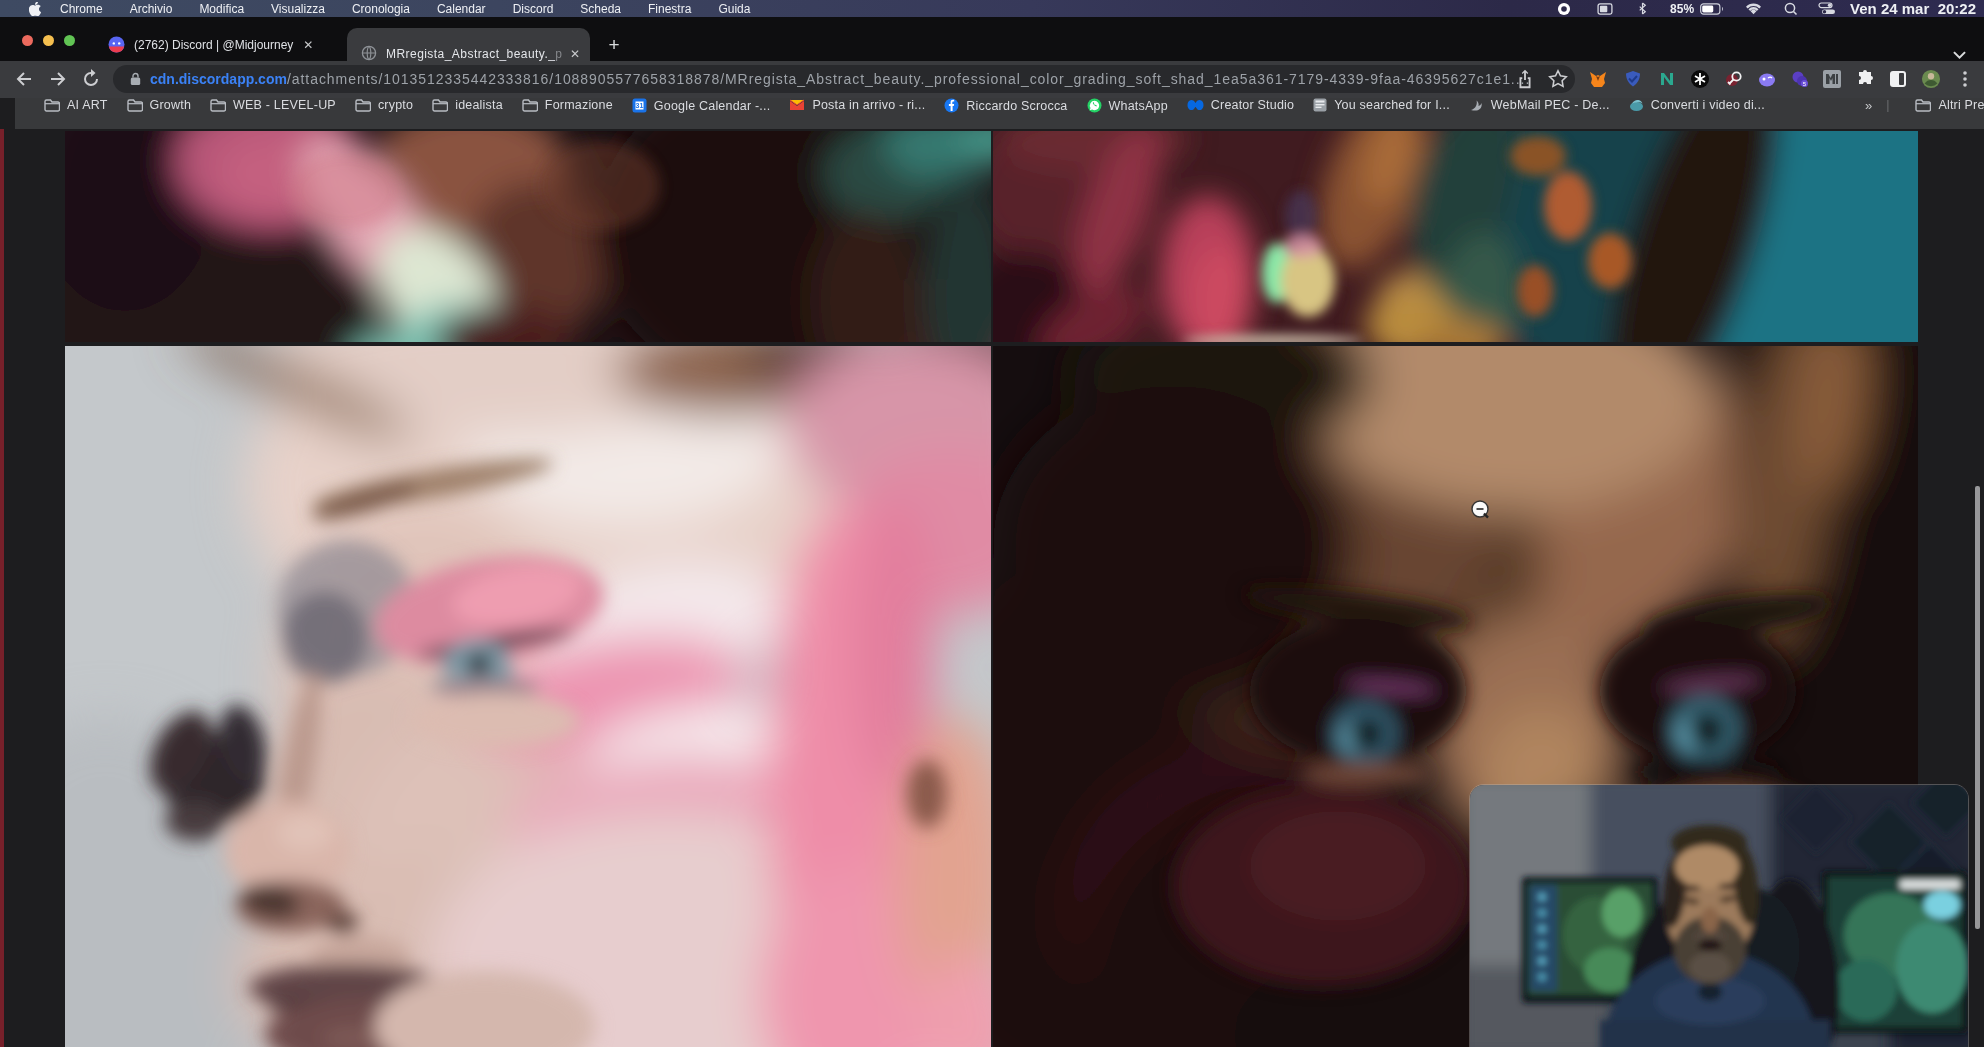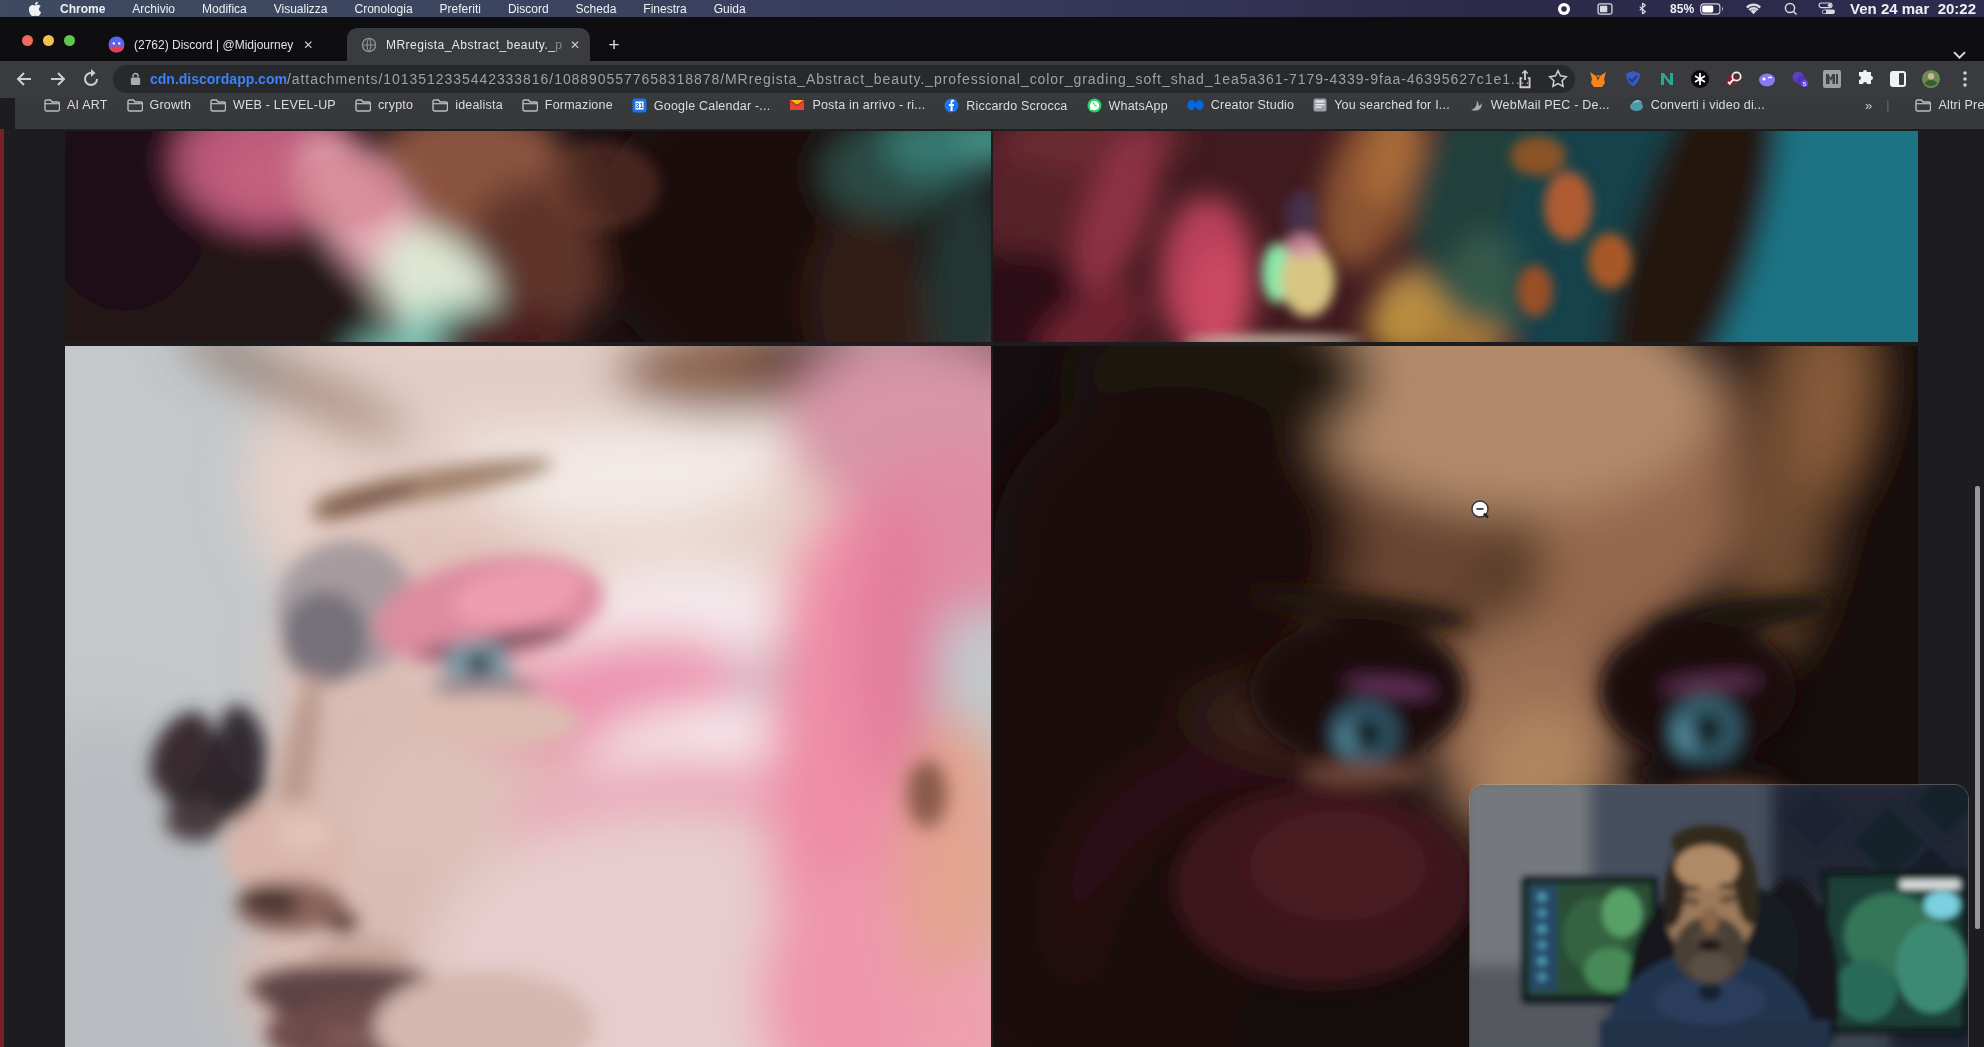--- a/index.html
+++ b/index.html
@@ -5,29 +5,29 @@
   * { margin:0; padding:0; box-sizing:border-box; }
   html,body { width:1984px; height:1047px; overflow:hidden; background:#1d1d1f;
     font-family:"Liberation Sans", sans-serif; }
   #page { position:relative; width:1984px; height:1047px; }
 
   
   #menubar { position:absolute; left:0; top:0; width:1984px; height:17px;
     background:linear-gradient(90deg,#3e4a62 0%,#3c455f 25%,#37395a 52%,#2c2948 76%,#2e2b50 100%);
     color:#eef0f4; font-size:12px; display:flex; align-items:center; }
   #menubar .mitem { margin-right:27px; white-space:nowrap; }
-  #menubar .bold { font-weight:700; }
+  #menubar .bold { font-weight:400; }
   #mb-right { position:absolute; right:8px; top:0; height:17px; display:flex; align-items:center; color:#eef0f4; }
 
   
   #tabbar { position:absolute; left:0; top:17px; width:1984px; height:47px; background:#0e0e10; }
   .tl { position:absolute; top:18px; width:11px; height:11px; border-radius:50%; }
   #tab1 { position:absolute; left:108px; top:11px; width:240px; height:33px; display:flex; align-items:center; color:#dfe1e5; font-size:12px; }
   #tab2 { position:absolute; left:347px; top:11px; width:243px; height:33px; background:#3a3b3e;
-    border-radius:10px 10px 0 0; display:flex; align-items:center; color:#e4e6ea; font-size:12px; }
+    border-radius:10px 10px 0 0; display:flex; align-items:flex-end; color:#e4e6ea; font-size:12px; }
   .tabx { color:#c8cacc; font-size:12px; margin-left:6px; }
   #newtab { position:absolute; left:604px; top:18px; width:20px; height:20px; color:#d8dadc; font-size:19px; line-height:20px; text-align:center; }
 
   
   #toolbar { position:absolute; left:0; top:61px; width:1984px; height:37px; background:#3a3b3e; }
   .navic { position:absolute; top:6px; color:#cdced1; }
   #urlpill { position:absolute; left:113px; top:4px; width:1462px; height:28px; background:#28292c; border-radius:14px;
     display:flex; align-items:center; color:#9da2a8; font-size:14px; overflow:hidden; white-space:nowrap; }
   #urlpill b { color:#3b82f6; font-weight:700; }
   .extic { position:absolute; top:8px; width:20px; height:20px; }
@@ -60,21 +60,21 @@
   <div id="menubar">
     <span style="width:29px"></span>
     <svg width="12" height="14" viewBox="0 0 13 15" style="margin-right:19px">
         <path fill="#eef0f4" d="M10.8 7.9c0-1.5.8-2.6 1.9-3.3-.7-1-1.8-1.6-3-1.6-1.3-.1-2.5.8-3.1.8-.6 0-1.6-.8-2.7-.7C2.5 3.2 1.2 4 .5 5.3c-1.4 2.4-.4 6 1 8 .7 1 1.5 2 2.6 2 1 0 1.4-.6 2.7-.6s1.6.6 2.7.6 1.8-1 2.5-2c.8-1.1 1.1-2.2 1.1-2.3 0 0-2.2-.8-2.3-3.1zM8.9 1.8c.6-.7 1-1.6.9-2.6-.9 0-1.9.6-2.5 1.3-.5.6-1 1.6-.9 2.5 1 .1 1.9-.5 2.5-1.2z"></path>
       </svg>
     <span class="mitem bold">Chrome</span>
     <span class="mitem">Archivio</span>
     <span class="mitem">Modifica</span>
     <span class="mitem">Visualizza</span>
     <span class="mitem">Cronologia</span>
-    <span class="mitem">Preferiti</span>
+    <span class="mitem">Calendar</span>
     <span class="mitem">Discord</span>
     <span class="mitem">Scheda</span>
     <span class="mitem">Finestra</span>
     <span class="mitem">Guida</span>
     <div id="mb-right">
       <svg width="14" height="14" viewBox="0 0 15 15" style="margin-right:26px">
           <circle cx="7.5" cy="7.5" r="6.5" fill="#fff"></circle>
           <circle cx="7.5" cy="7.5" r="3" fill="#2d2a4a"></circle>
         </svg>
       <svg width="16" height="12" viewBox="0 0 17 13" style="margin-right:25px">

